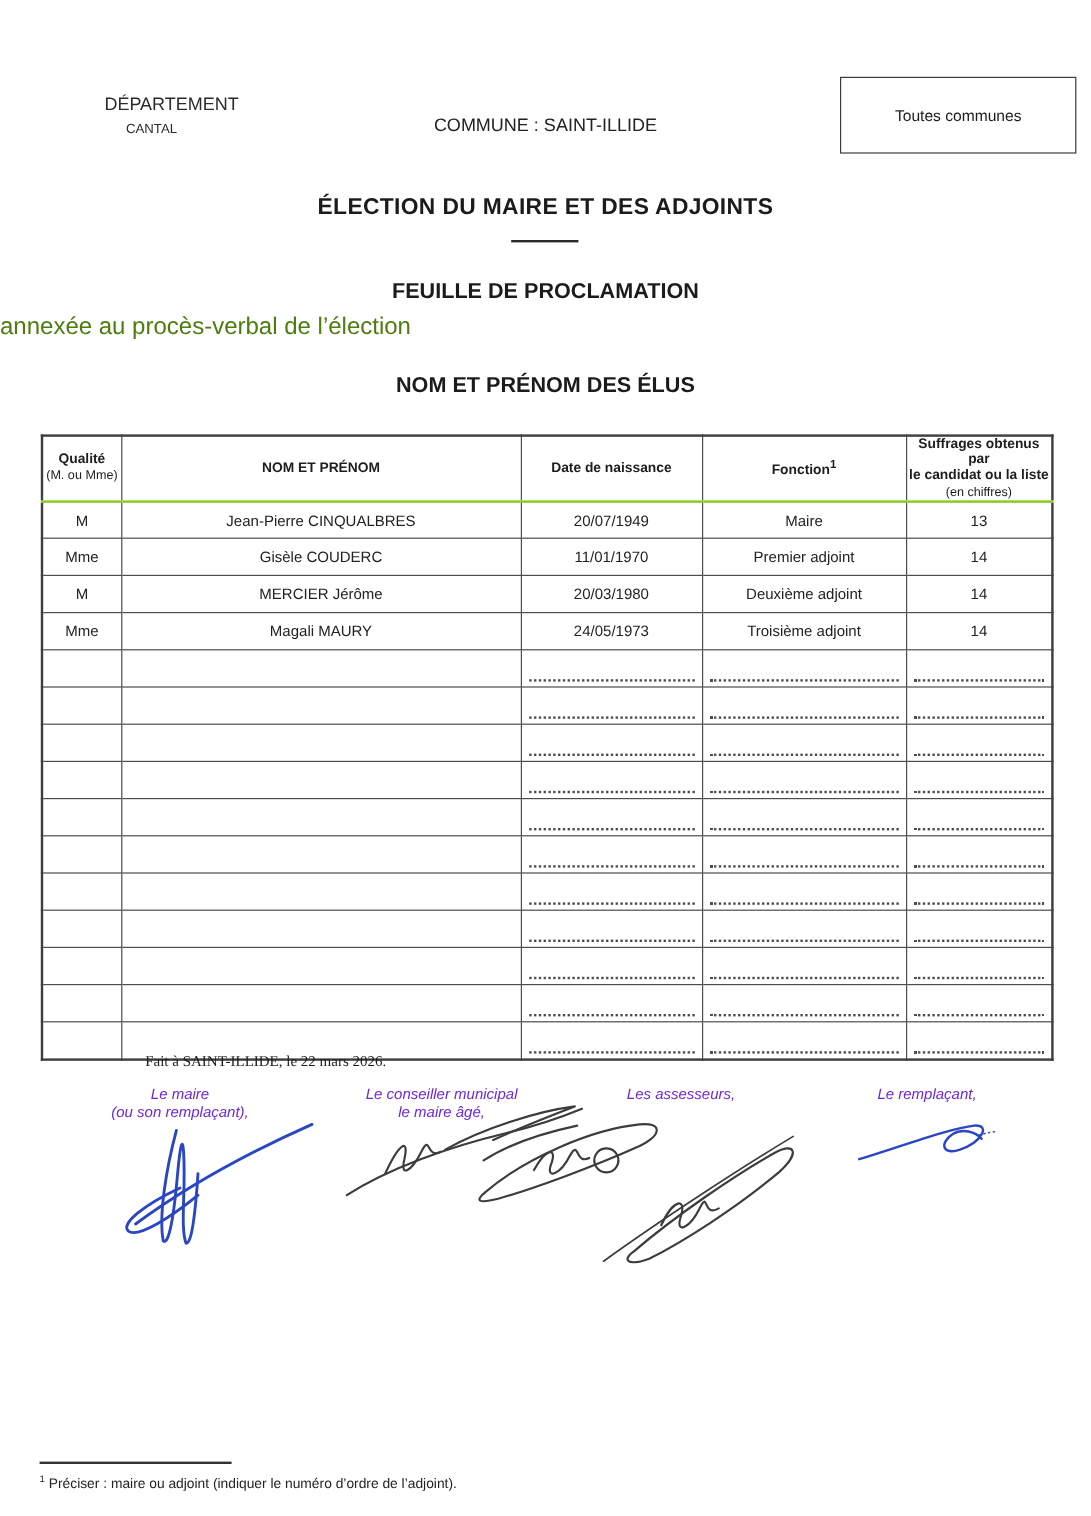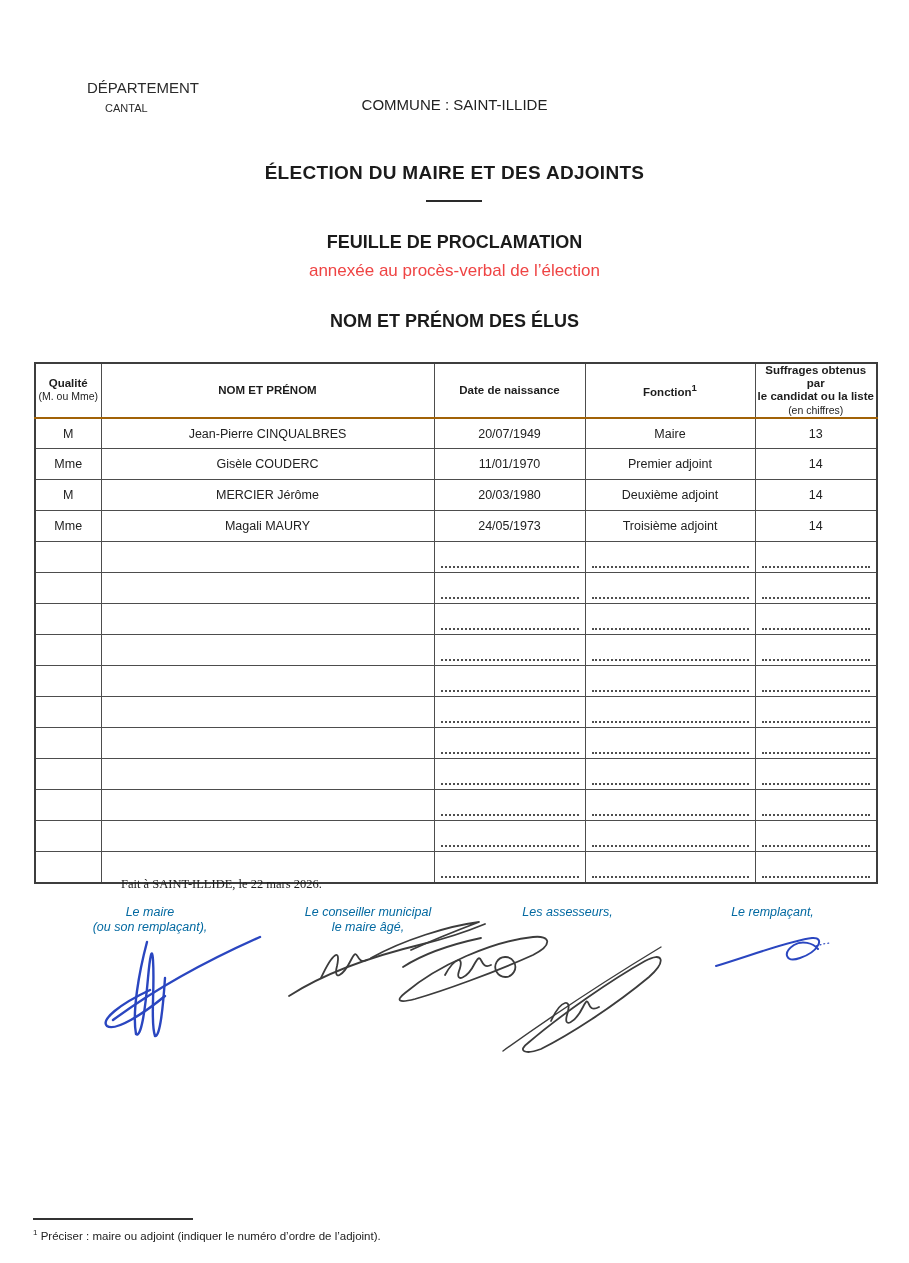--- a/index.html
+++ b/index.html
@@ -11,60 +11,63 @@
   .dept-name{position:absolute;left:105px;top:102px;font-size:11px;color:#2b2b2b;}
   .commune{position:absolute;left:0;top:96px;width:909px;text-align:center;font-size:15px;color:#222;}
   .stamp-box{position:absolute;left:700px;top:64px;width:195px;height:62px;border:1px solid #3c3c3c;
              display:flex;align-items:center;justify-content:center;font-size:13px;color:#1c1c1c;background:#fff;}
 
   
   .main-title{position:absolute;left:0;top:162px;width:909px;text-align:center;
               font-size:19px;font-weight:bold;color:#1b1b1b;letter-spacing:.3px;}
   .title-rule{position:absolute;left:426px;top:200px;width:56px;border-top:2px solid #2a2a2a;}
   .sub-title-1{position:absolute;left:0;top:232px;width:909px;text-align:center;font-size:18px;font-weight:bold;color:#1b1b1b;}
-  .sub-title-2{position:absolute;left:0;top:261px;width:909px;text-align:center;font-size:17px;color:#ef4444;}
+  .sub-title-2{position:absolute;left:0;top:261px;width:909px;font-size:20px;color:#4d7c0f;}
   .sub-title-3{position:absolute;left:0;top:311px;width:909px;text-align:center;font-size:18px;font-weight:bold;color:#1b1b1b;}
   .sub-note{position:absolute;left:0;top:334px;width:909px;text-align:center;
             font-family:"Liberation Serif",serif;font-size:11px;color:#2a2a2a;}
 
   
   .doc-table{position:absolute;left:34px;top:362px;width:842px;border-collapse:collapse;table-layout:fixed;
              border:2px solid #3d3d3d;}
   .doc-table th,.doc-table td{border:1px solid #4d4d4d;padding:0;text-align:center;vertical-align:middle;overflow:hidden;}
-  .doc-table thead th{height:37px;border-bottom:2px solid #a16207;font-weight:bold;font-size:11.5px;line-height:1.15;color:#1d1d1d;}
+  .doc-table thead th{height:37px;border-bottom:2px solid #84cc16;font-weight:bold;font-size:11.5px;line-height:1.15;color:#1d1d1d;}
   .hdr-small{font-weight:normal;font-size:10.5px;}
   .hdr-suffrages{font-size:10.5px;}
   .doc-table tbody tr{height:31px;}
   .doc-table tbody td{font-size:12.5px;color:#222;}
   td.dotted{vertical-align:bottom;}
   .dotline{border-bottom:2px dotted #4e4e4e;margin:0 6px 4px 6px;height:0;}
 
   
   .fait-line{position:absolute;left:121px;top:877px;font-family:"Liberation Serif",serif;font-size:12.5px;color:#1e1e1e;}
-  .sig-label{position:absolute;top:905px;font-style:italic;font-size:12.5px;line-height:1.18;text-align:center;color:#0369a1;}
+  .sig-label{position:absolute;top:905px;font-style:italic;font-size:12.5px;line-height:1.18;text-align:center;color:#6d28d9;}
   .sig-label-1{left:75px;width:150px;}
   .sig-label-2{left:288px;width:160px;}
   .sig-label-3{left:495px;width:145px;}
   .sig-label-4{left:700px;width:145px;}
   .sig-svg{position:absolute;}
   .sig-svg path{fill:none;stroke-linecap:round;stroke-linejoin:round;}
 
   
   .footnote-rule{position:absolute;left:33px;top:1218px;width:160px;border-top:2px solid #333;}
   .footnote{position:absolute;left:33px;top:1228px;font-size:11.5px;color:#232323;text-align:center;}
   .footnote sup{font-size:8px;}
 </style>
 </head>
 <body>
 
 <div class="page">
 
   <div class="dept-label">DÉPARTEMENT</div>
   <div class="dept-name">CANTAL</div>
   <div class="commune">COMMUNE : SAINT-ILLIDE</div>
+  <div class="stamp-box">
+    <span>Toutes communes</span>
+  </div>
 
   <div class="main-title">ÉLECTION DU MAIRE ET DES ADJOINTS</div>
   <div class="title-rule"></div>
   <div class="sub-title-1">FEUILLE DE PROCLAMATION</div>
   <div class="sub-title-2">annexée au procès-verbal de l’élection</div>
   <div class="sub-title-3">NOM ET PRÉNOM DES ÉLUS</div>
 
   <table class="doc-table">
     <colgroup>
       <col style="width:66px">

